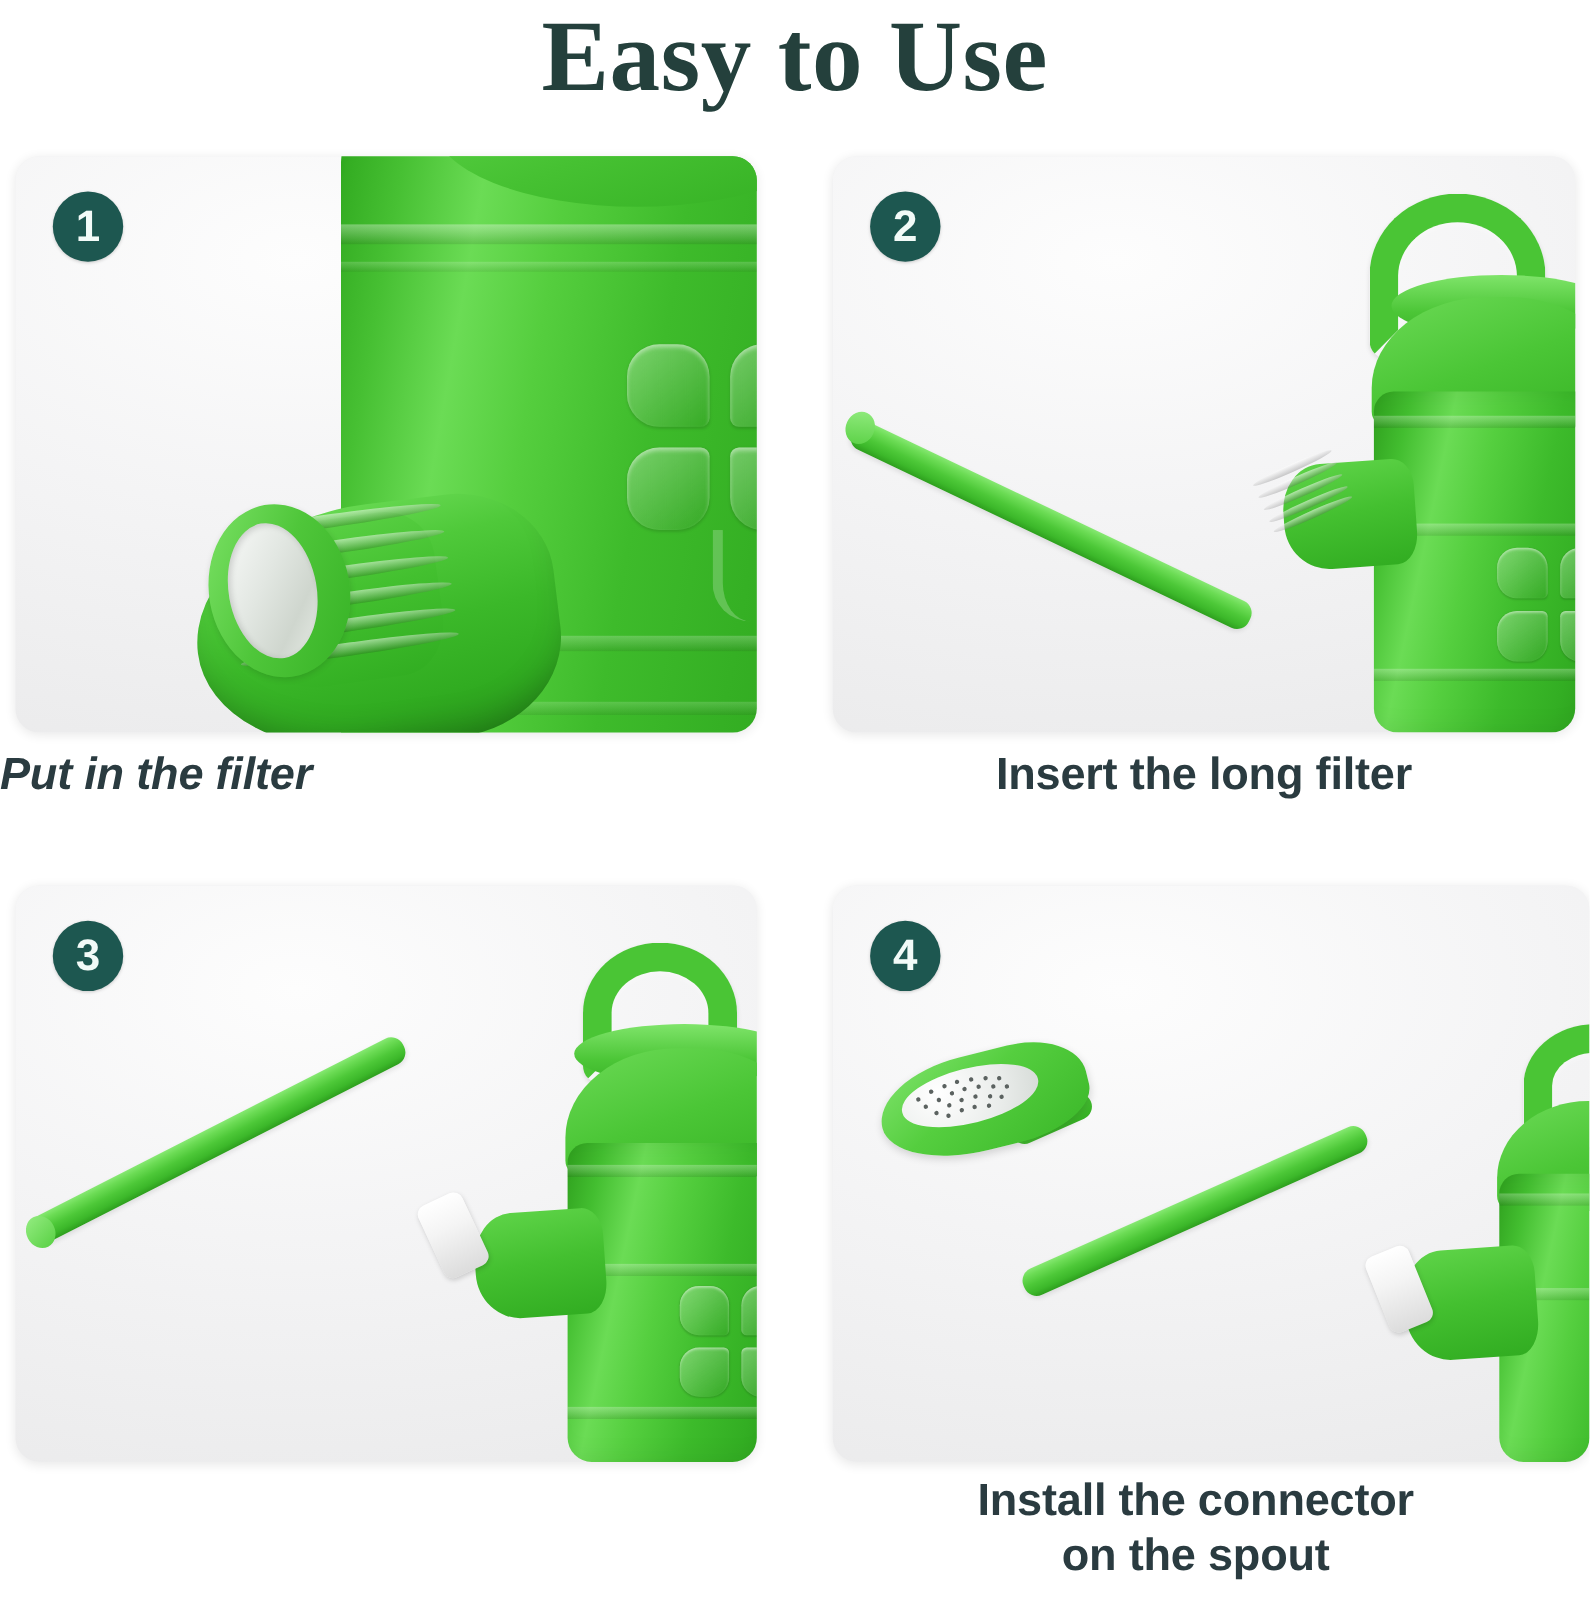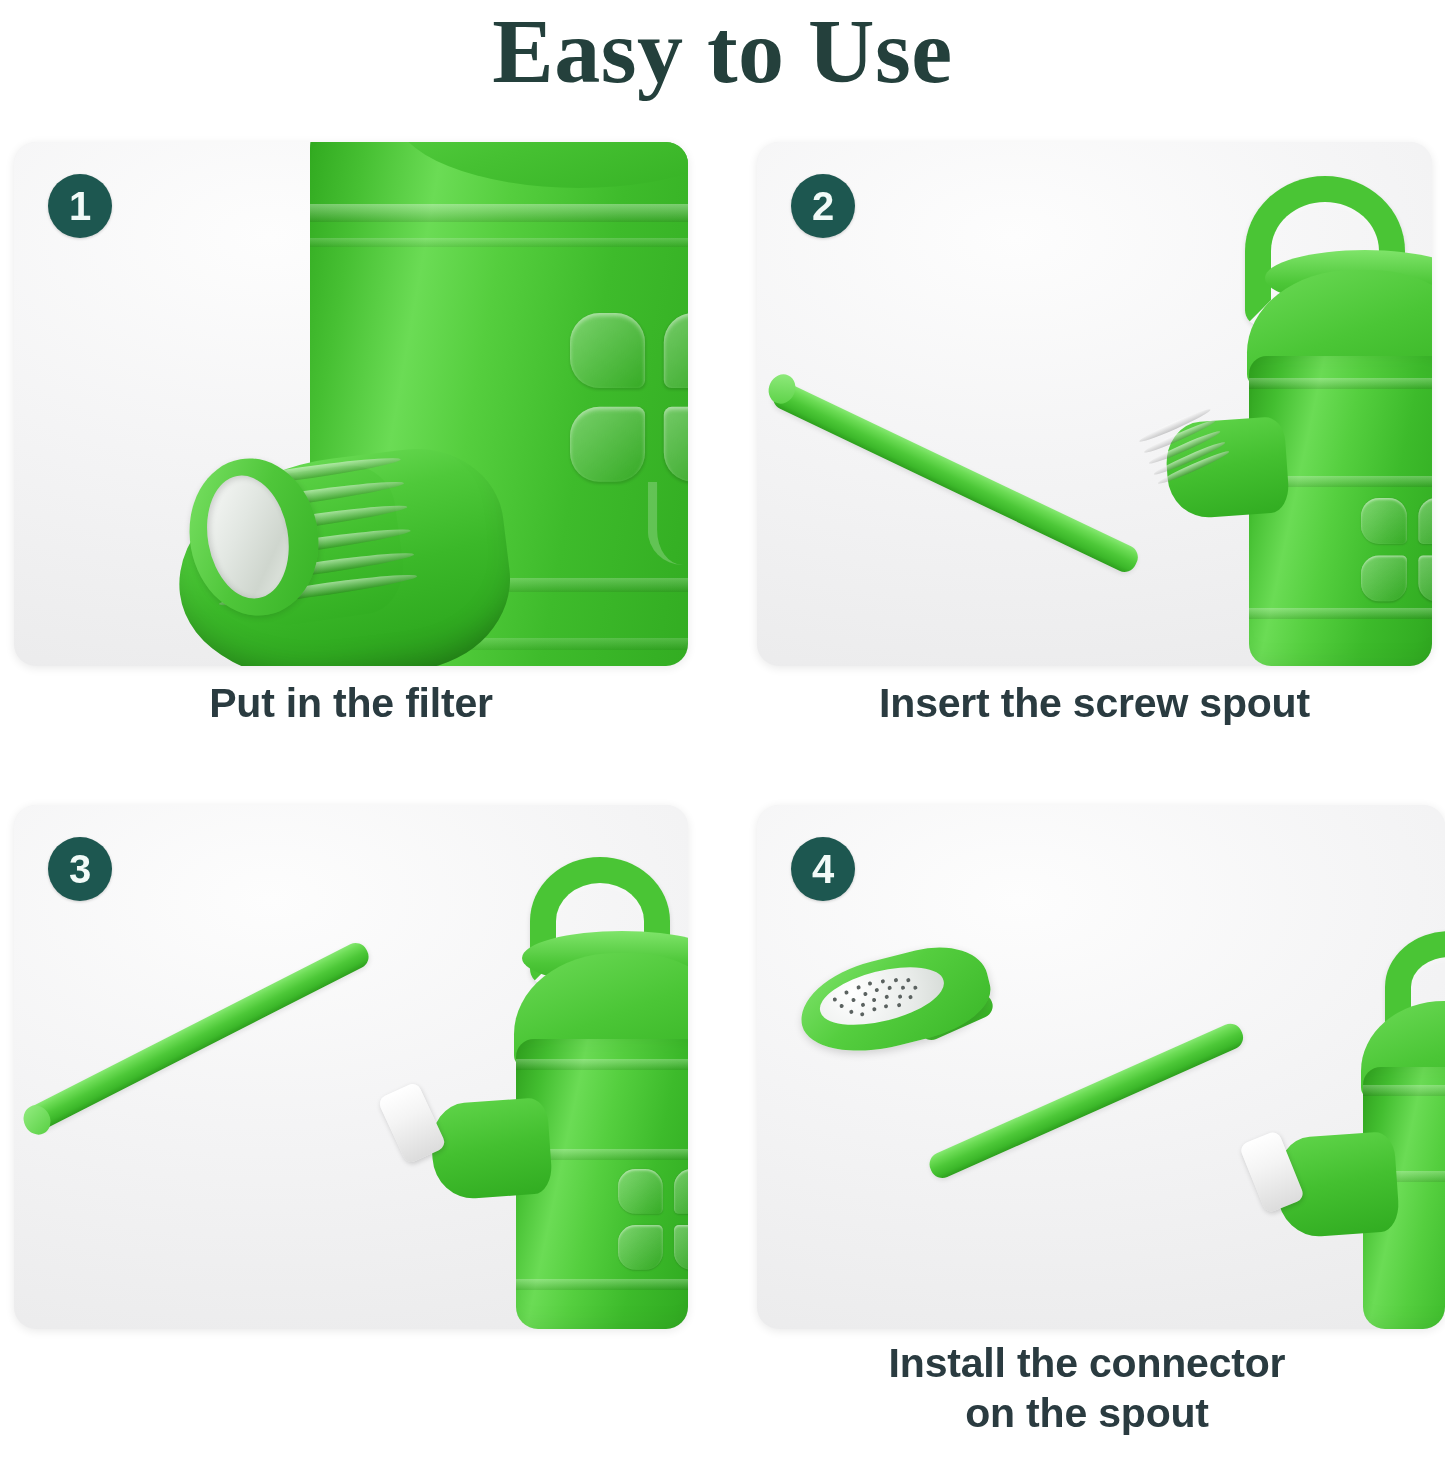--- a/index.html
+++ b/index.html
@@ -57,21 +57,21 @@
     box-shadow:0 1px 3px rgba(0,0,0,0.18);
   }
 
   
   .caption {
     position:absolute;
     font-size:41px; font-weight:700; color:#2A3B40;
     line-height:1.22; letter-spacing:-0.2px;
     white-space:pre-line;
   }
-  #cap-1 { left:14px; top:678px; width:674px; text-align:center; }
+  #cap-1 { left:0; top:678px; width:674px; text-align:left;font-style:italic; }
   #cap-2 { left:757px; top:678px; width:675px; text-align:center; }
   #cap-3 { left:12px; top:1338px; width:700px; text-align:left; }
   #cap-4 { left:757px; top:1338px; width:660px; text-align:center; }
 
   
   .p1-body {
     position:absolute; left:296px; top:-34px;
     width:520px; height:640px;
     border-radius:40px 40px 34px 34px;
     background:linear-gradient(100deg,
@@ -324,21 +324,21 @@
         <span style="top:50px;"></span>
       </div>
 
       <div class="spout-tube" style="left:18px; top:236px; width:400px; height:27px;
                   transform:rotate(25.5deg); transform-origin:left center;"></div>
       <div class="spout-tip" style="left:12px; top:232px; width:26px; height:30px; transform:rotate(25deg);"></div>
 
       <div class="badge">2</div>
     </div>
   </div>
-  <div class="caption" id="cap-2">Insert the screw spout</div>
+  <div class="caption" id="cap-2">Insert the long filter</div>
 
   <div class="panel" id="panel-3">
     <div class="panel-inner">
       <div class="studio"></div>
 
       <div class="can" style="left:0;top:0;width:674px;height:524px;">
         <div class="can-handle" style="left:516px; top:52px; width:140px; height:128px;"></div>
         <div class="can-top-lip" style="left:508px; top:126px; width:200px; height:54px;"></div>
         <div class="can-shoulder" style="left:500px; top:148px; width:220px; height:116px;"></div>
         <div class="can-body" style="left:502px; top:234px; width:216px; height:290px;">

